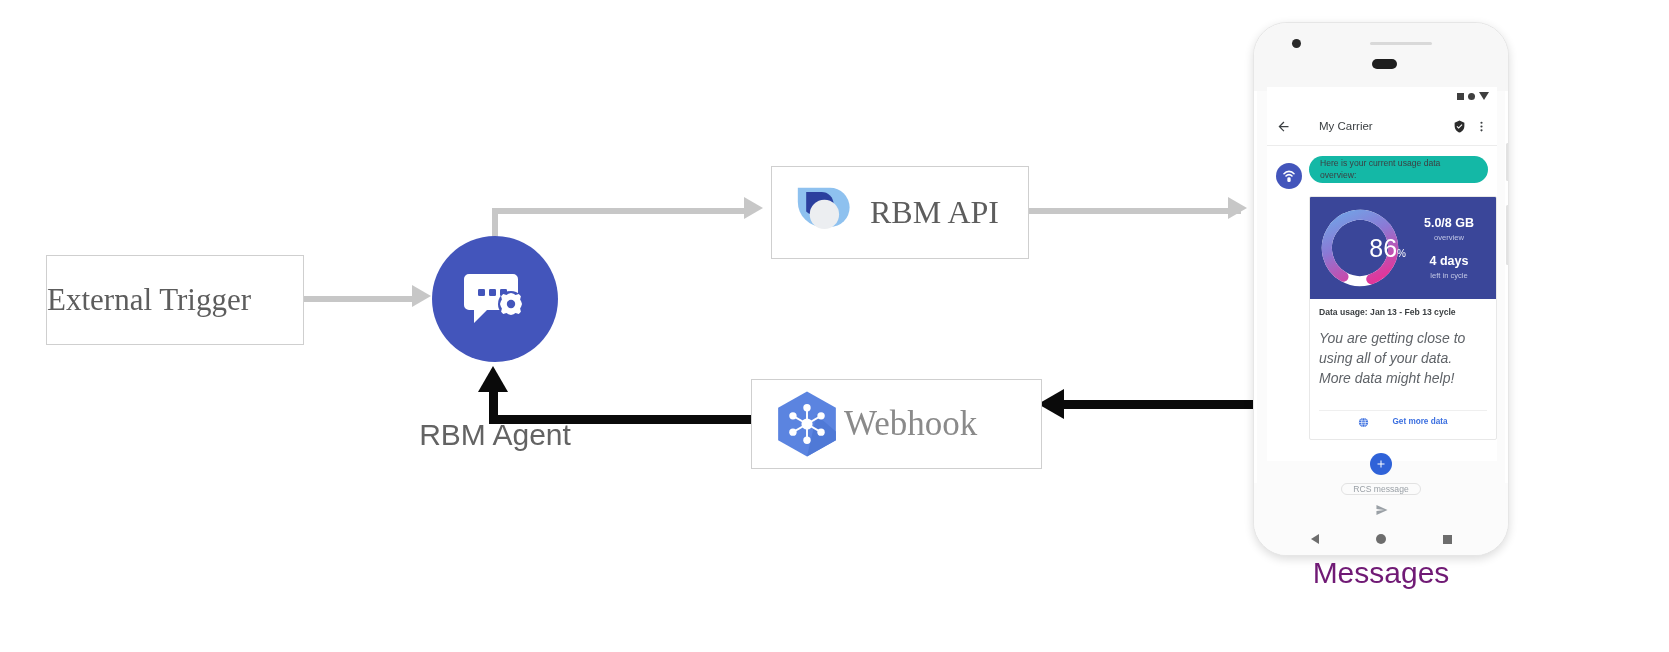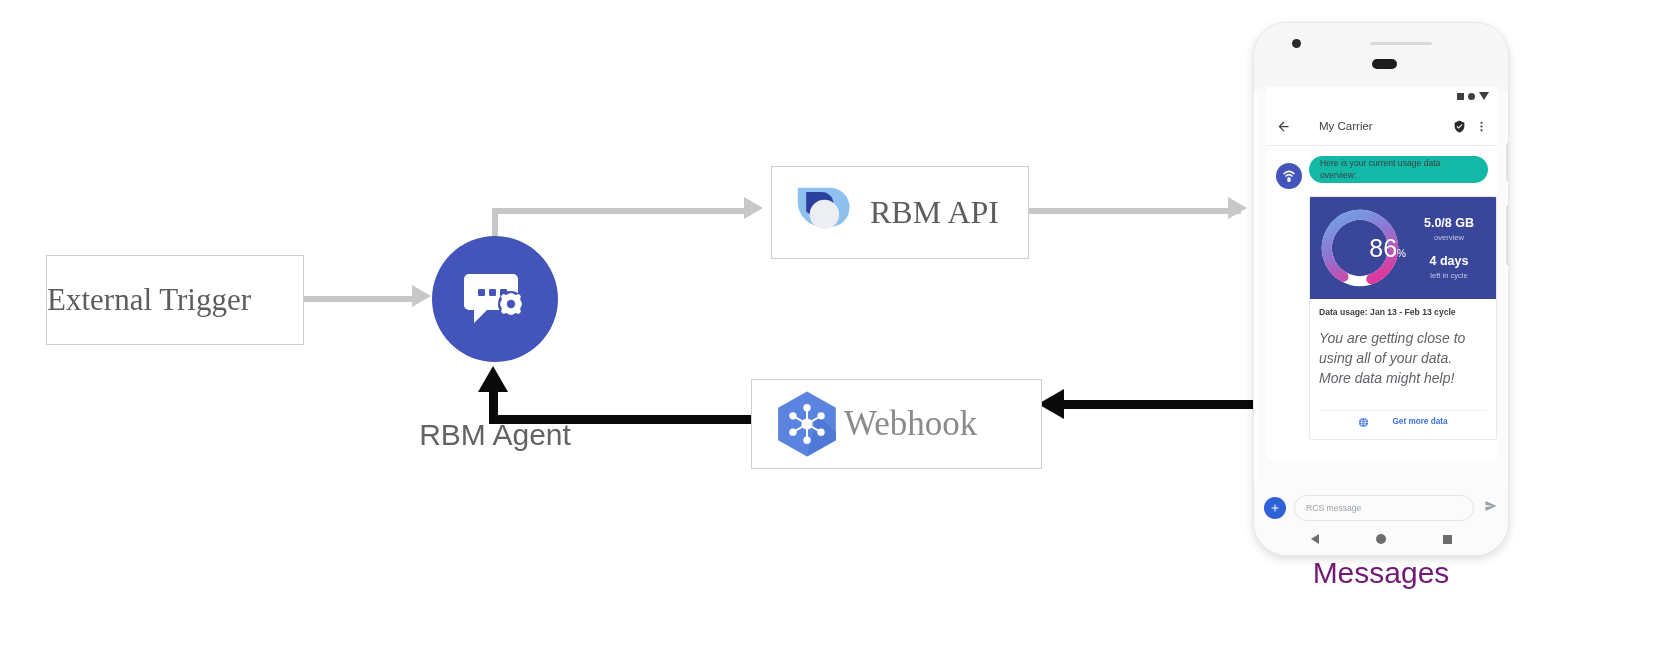--- a/index.html
+++ b/index.html
@@ -223,20 +223,21 @@
     display:flex; align-items:flex-start; justify-content:center; gap:23px;
     border-top: 1px solid #efefef;
   }
   #card-action-label { font-size: 8.2px; color:#3b6fe0; font-weight:bold; }
 
   
   #composer {
     position:absolute; left:0; right:0; bottom: 34px;
     display:flex; align-items:center; gap:8px;
     padding: 0 10px;
+    flex-direction: column;
   }
   #plus-btn {
     width: 22px; height: 22px; border-radius:50%;
     background:#2f62d8; flex:none;
     display:flex; align-items:center; justify-content:center;
     color:#fff; font-size: 15px; line-height:0;
   }
   #rcs-input {
     flex:1; height: 24px; border:1px solid #e2e2e2; border-radius:13px;
     display:flex; align-items:center; padding: 0 11px;

